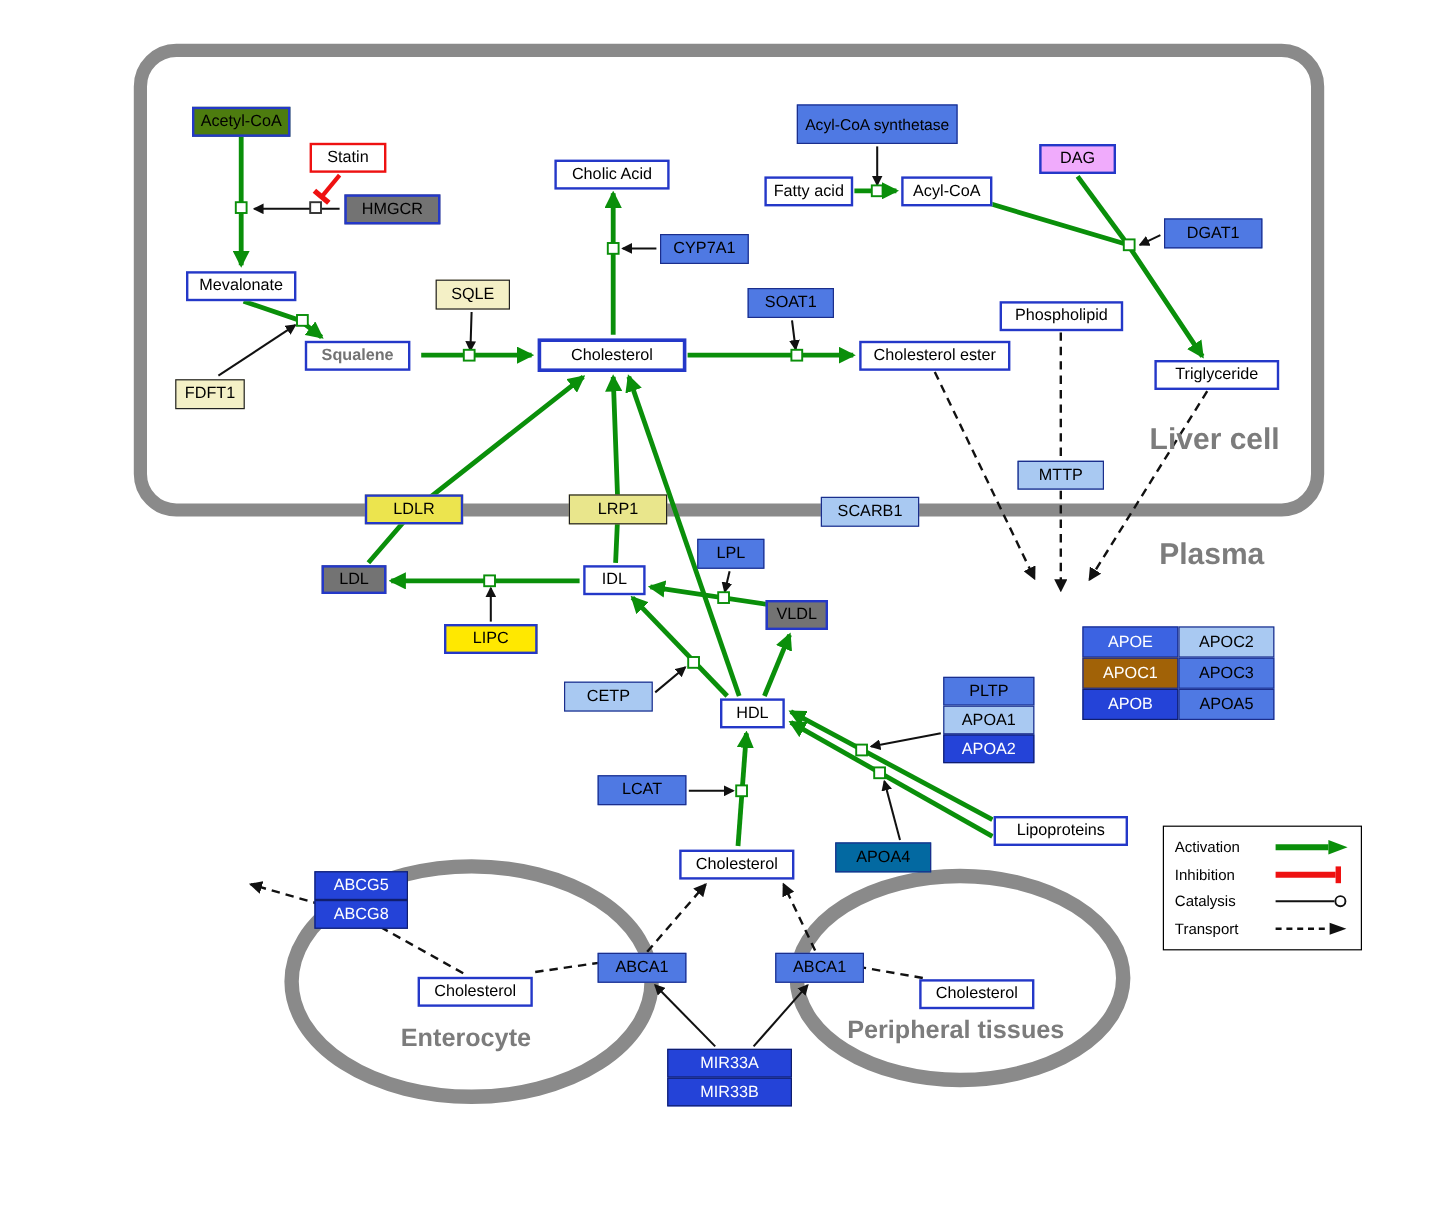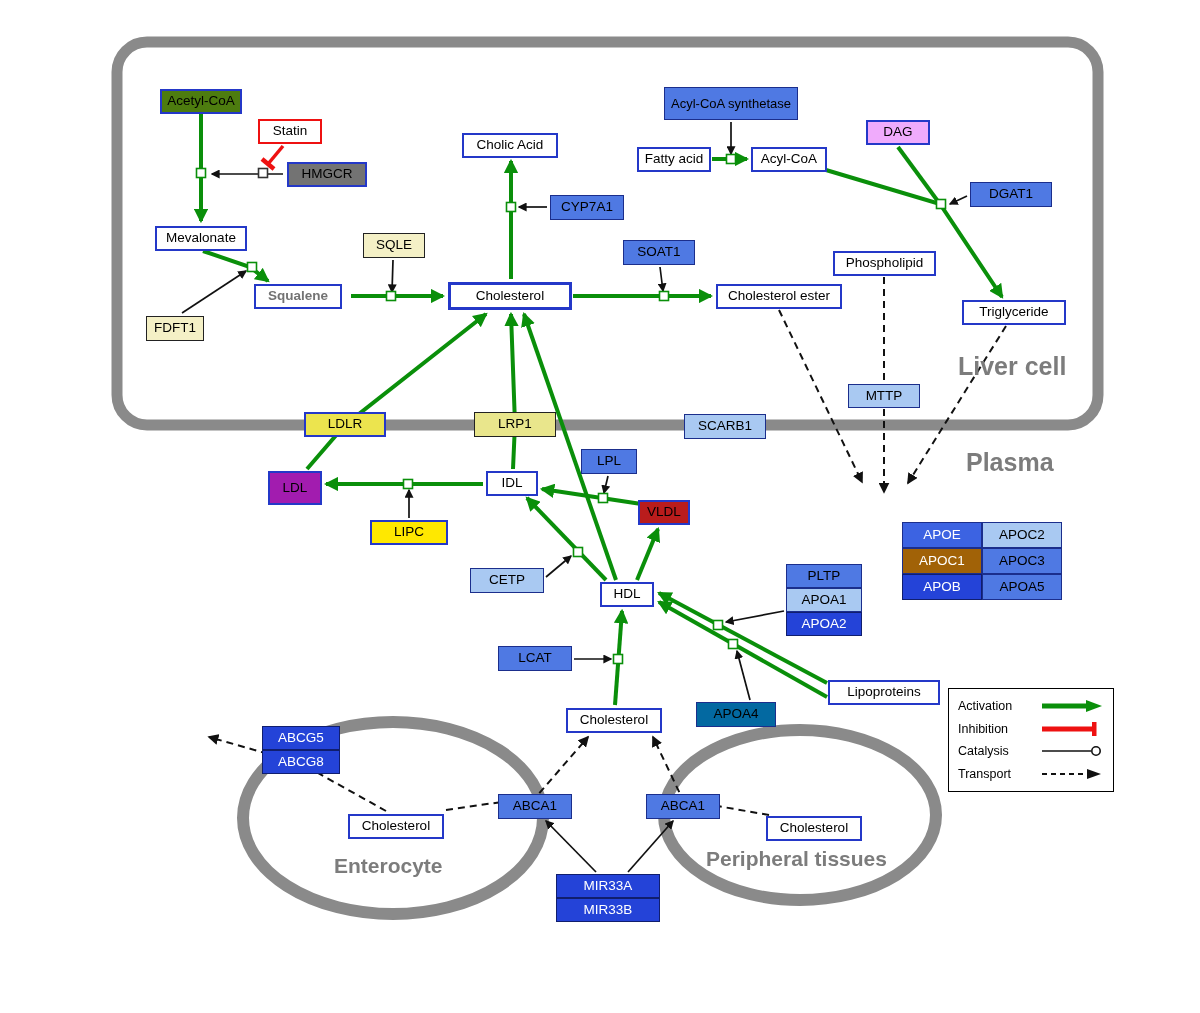--- a/index.html
+++ b/index.html
@@ -3,21 +3,21 @@
 <meta charset="utf-8">
 <style>
   html,body{margin:0;padding:0;background:#ffffff;}
   body{font-family:"Liberation Sans","DejaVu Sans",sans-serif;}
   #canvas{position:relative;width:1200px;height:1013px;background:#ffffff;overflow:hidden;}
   #diagram-svg{position:absolute;left:0;top:0;}
   #nodes-layer,#labels-layer{position:absolute;left:0;top:0;width:100%;height:100%;pointer-events:none;}
   .node{position:absolute;box-sizing:border-box;border-style:solid;display:flex;align-items:center;justify-content:center;
         text-align:center;font-size:13.5px;line-height:1.05;pointer-events:auto;}
   .region-label{position:absolute;font-weight:bold;color:#7c7c7c;white-space:nowrap;}
-  #legend{position:absolute;left:948px;top:688px;width:166px;height:104px;border:1.7px solid #000;background:#fff;
+  #legend{position:absolute;left:969px;top:688px;width:166px;height:104px;border:1.7px solid #000;background:#fff;
           box-sizing:border-box;padding:6px 9px;display:flex;flex-direction:column;justify-content:space-around;}
   .legend-row{display:flex;align-items:center;justify-content:space-between;font-size:12.5px;color:#000;}
   .legend-label{white-space:nowrap;}
 </style>
 </head>
 <body>
 
 <div id="canvas">
 
   <svg id="diagram-svg" width="1200" height="1013" viewBox="0 0 1200 1013">
@@ -164,30 +164,30 @@
       </div>
       <div class="node" style="left: 684px; top: 414px; width: 82px; height: 25px; background: rgb(169, 201, 242); border-color: rgb(27, 46, 140); border-width: 1.5px; color: rgb(0, 0, 0);">
         <span>SCARB1</span>
       </div>
       <div class="node" style="left: 848px; top: 384px; width: 72px; height: 24px; background: rgb(169, 201, 242); border-color: rgb(27, 46, 140); border-width: 1.5px; color: rgb(0, 0, 0);">
         <span>PDIA2</span>
       </div>
       <div class="node" style="left: 848px; top: 384px; width: 72px; height: 24px; background: rgb(169, 201, 242); border-color: rgb(27, 46, 140); border-width: 1.5px; color: rgb(0, 0, 0);">
         <span>MTTP</span>
       </div>
-      <div class="node" style="left: 268px; top: 471px; width: 54px; height: 34px; background: #a21caf; border-color: rgb(36, 56, 200); border-width: 2px; color: rgb(0, 0, 0);">
+      <div class="node" style="left: 268px; top: 471px; width: 54px; height: 24px; background: #737373; border-color: rgb(36, 56, 200); border-width: 2px; color: rgb(0, 0, 0);">
         <span>LDL</span>
       </div>
       <div class="node" style="left: 486px; top: 471px; width: 52px; height: 25px; background: rgb(255, 255, 255); border-color: rgb(36, 56, 200); border-width: 2px; color: rgb(0, 0, 0);">
         <span>IDL</span>
       </div>
       <div class="node" style="left: 581px; top: 449px; width: 56px; height: 25px; background: rgb(79, 121, 227); border-color: rgb(27, 46, 140); border-width: 1.5px; color: rgb(0, 0, 0);">
         <span>LPL</span>
       </div>
-      <div class="node" style="left: 638px; top: 500px; width: 52px; height: 25px; background: #b91c1c; border-color: rgb(36, 56, 200); border-width: 2px; color: rgb(0, 0, 0);">
+      <div class="node" style="left: 638px; top: 500px; width: 52px; height: 25px; background: #737373; border-color: rgb(36, 56, 200); border-width: 2px; color: rgb(0, 0, 0);">
         <span>VLDL</span>
       </div>
       <div class="node" style="left: 370px; top: 520px; width: 78px; height: 25px; background: rgb(255, 232, 0); border-color: rgb(36, 56, 200); border-width: 2px; color: rgb(0, 0, 0);">
         <span>LIPC</span>
       </div>
       <div class="node" style="left: 470px; top: 568px; width: 74px; height: 25px; background: rgb(169, 201, 242); border-color: rgb(27, 46, 140); border-width: 1.5px; color: rgb(0, 0, 0);">
         <span>CETP</span>
       </div>
       <div class="node" style="left: 600px; top: 582px; width: 54px; height: 25px; background: rgb(255, 255, 255); border-color: rgb(36, 56, 200); border-width: 2px; color: rgb(0, 0, 0);">
         <span>HDL</span>

